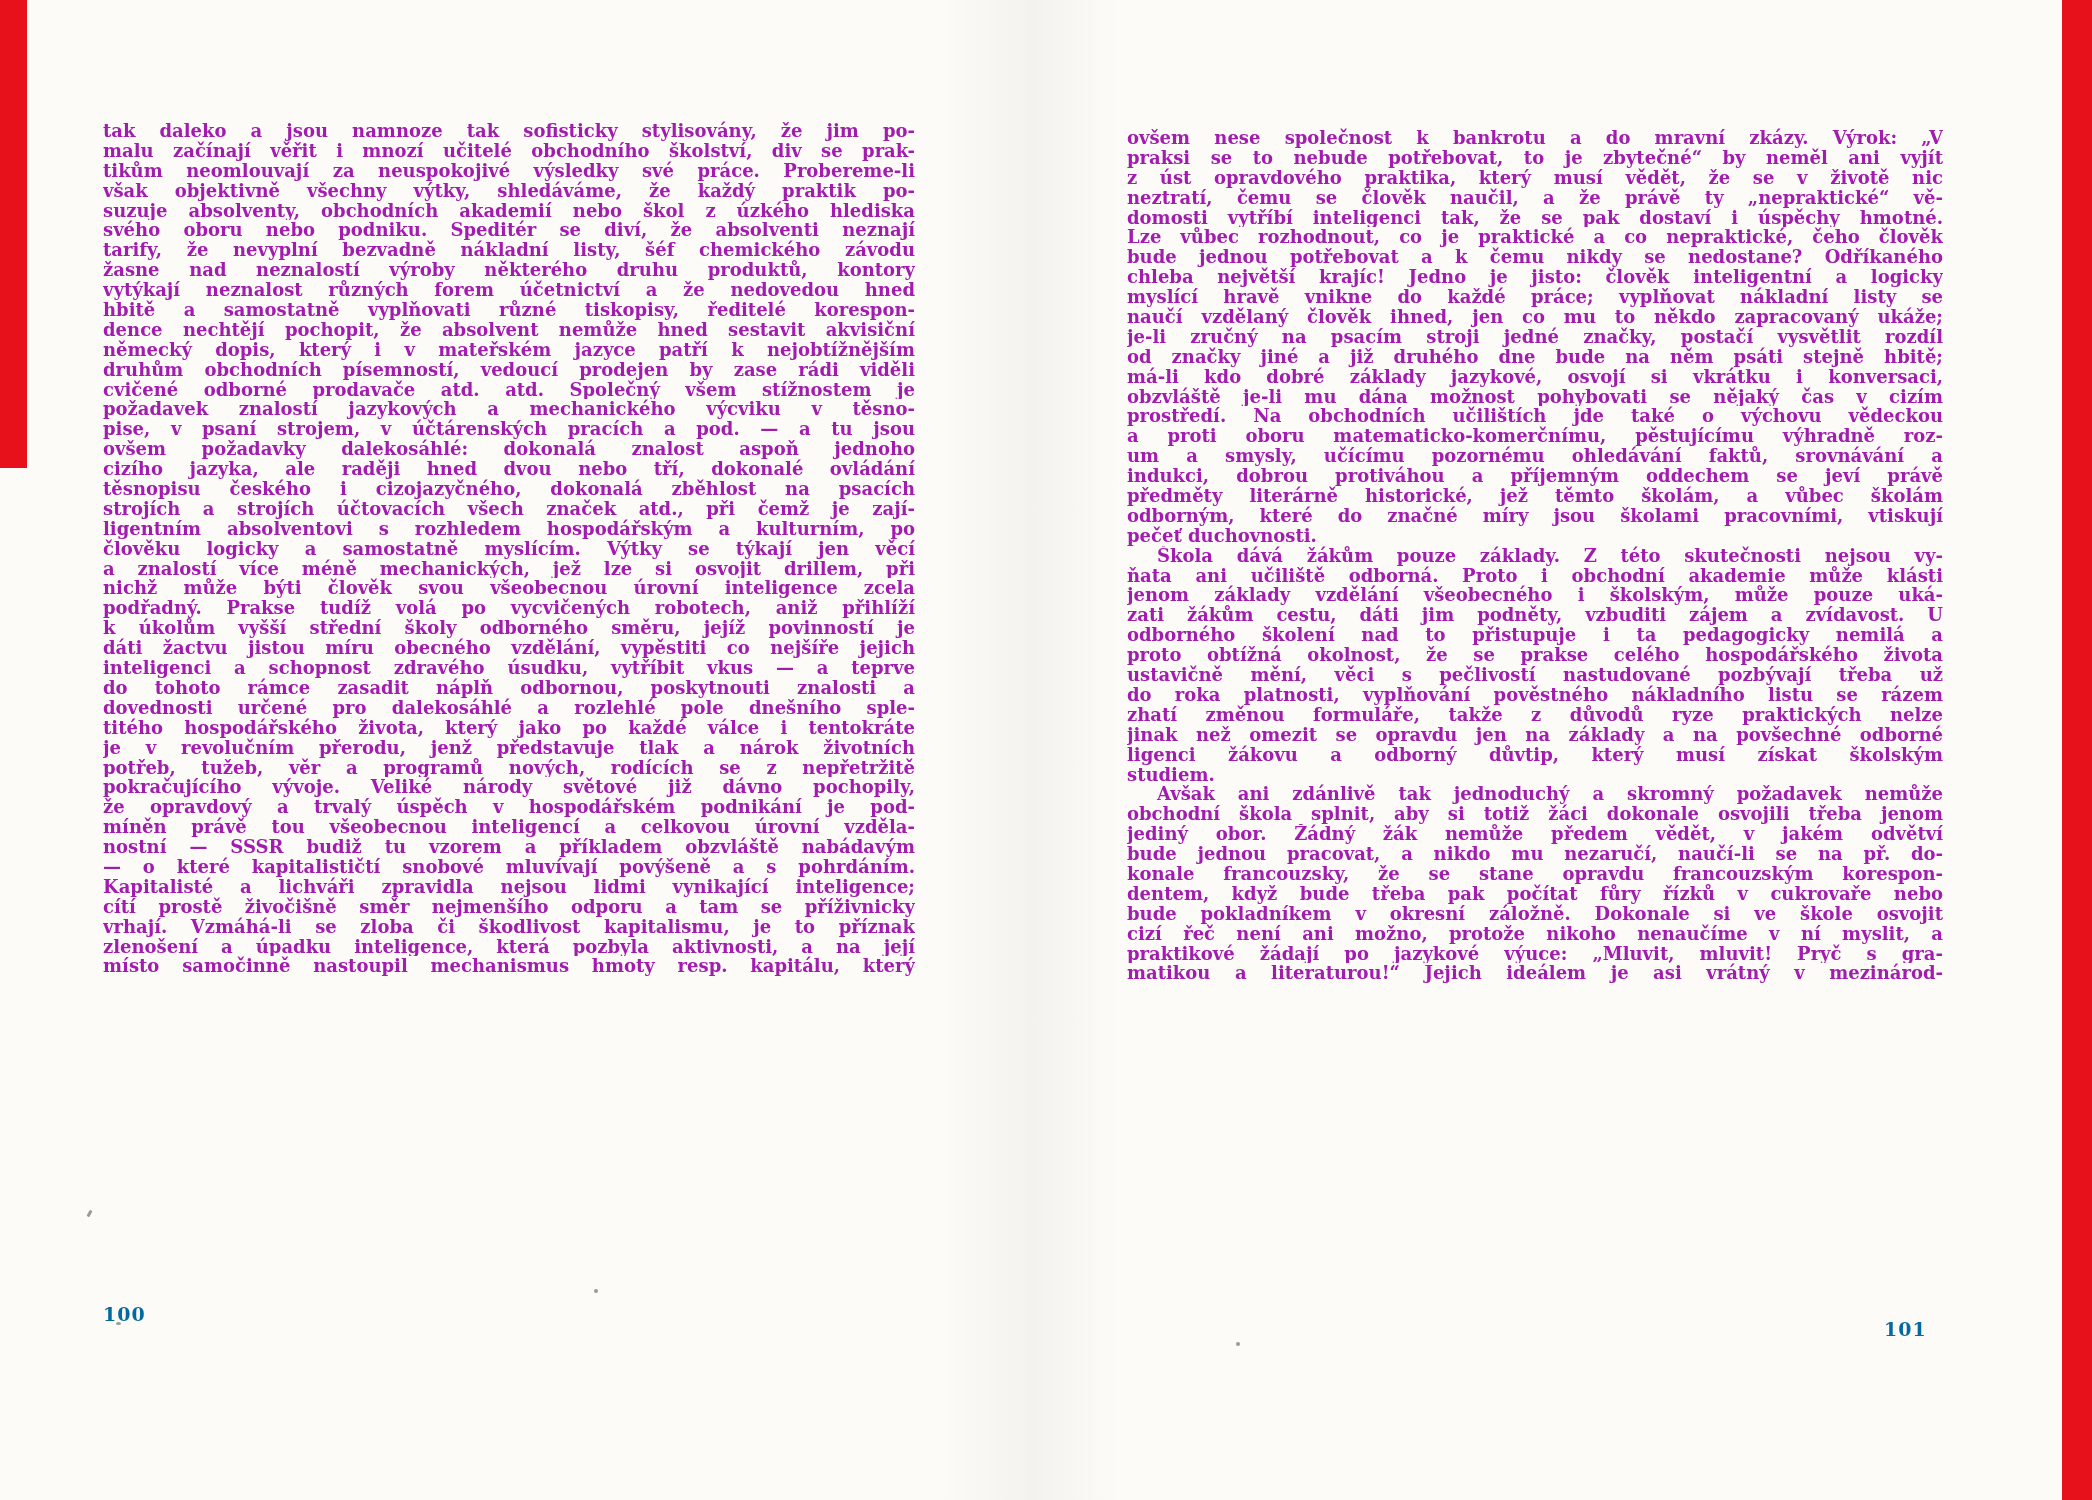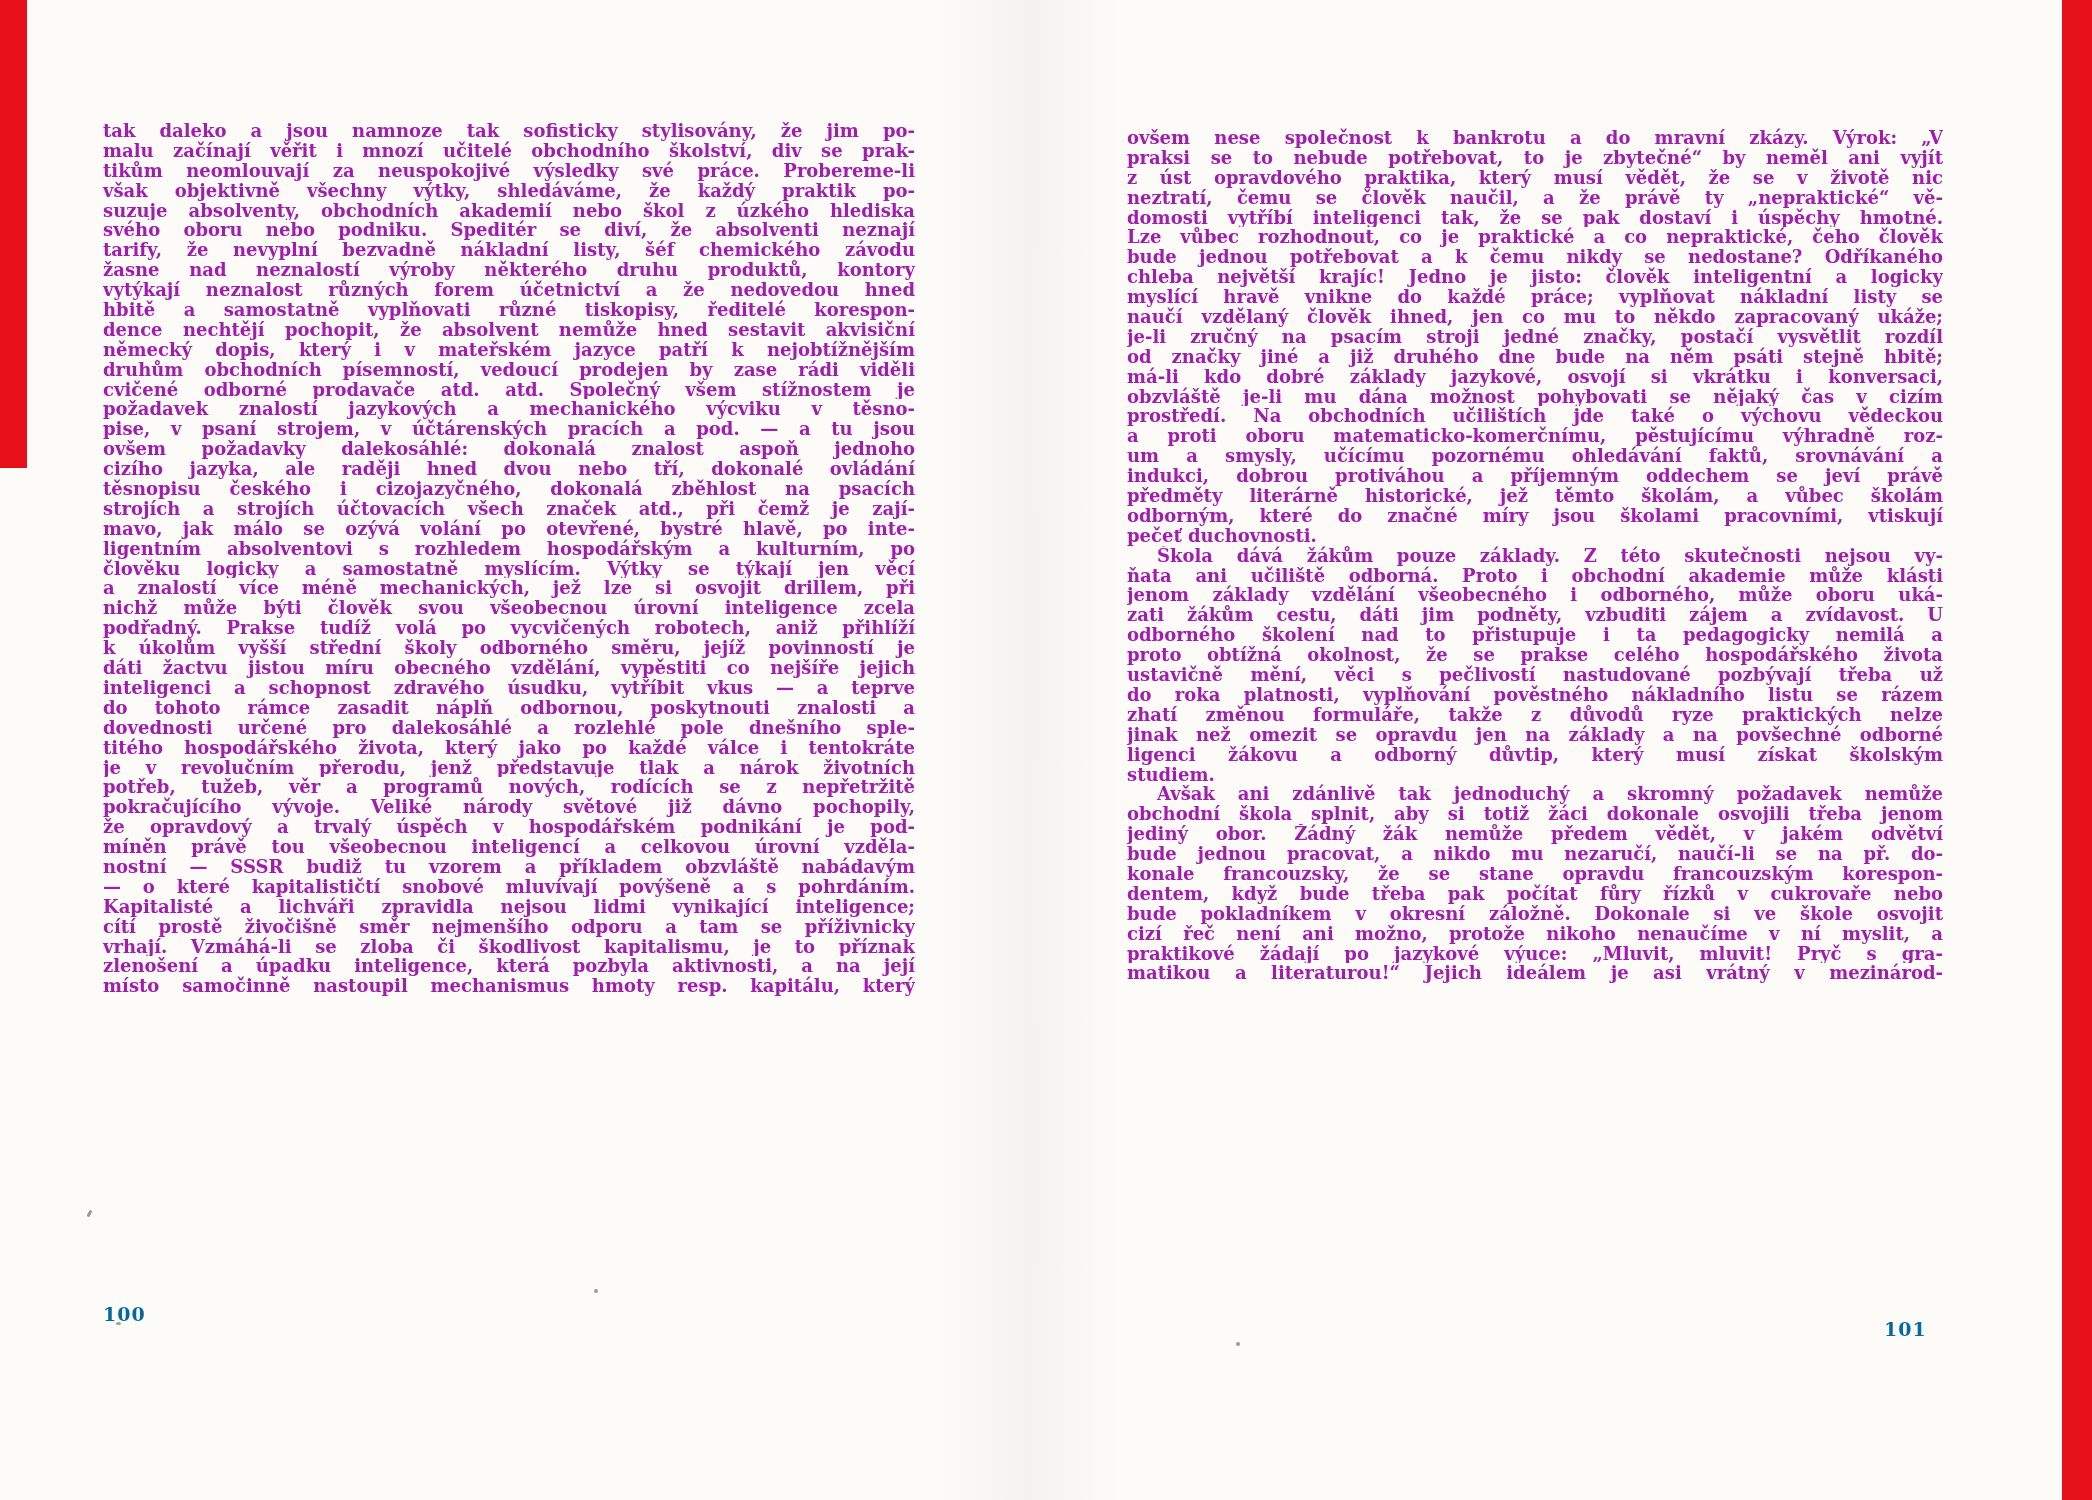--- a/index.html
+++ b/index.html
@@ -86,21 +86,20 @@
       <div class="line">dence nechtějí pochopit, že absolvent nemůže hned sestavit akvisiční</div>
       <div class="line">německý dopis, který i v mateřském jazyce patří k nejobtížnějším</div>
       <div class="line">druhům obchodních písemností, vedoucí prodejen by zase rádi viděli</div>
       <div class="line">cvičené odborné prodavače atd. atd. Společný všem stížnostem je</div>
       <div class="line">požadavek znalostí jazykových a mechanického výcviku v těsno-</div>
       <div class="line">pise, v psaní strojem, v účtárenských pracích a pod. — a tu jsou</div>
       <div class="line">ovšem požadavky dalekosáhlé: dokonalá znalost aspoň jednoho</div>
       <div class="line">cizího jazyka, ale raději hned dvou nebo tří, dokonalé ovládání</div>
       <div class="line">těsnopisu českého i cizojazyčného, dokonalá zběhlost na psacích</div>
       <div class="line">strojích a strojích účtovacích všech značek atd., při čemž je zají-</div>
-      <div class="line">mavo, jak málo se ozývá volání po otevřené, bystré hlavě, po inte-</div>
       <div class="line">ligentním absolventovi s rozhledem hospodářským a kulturním, po</div>
       <div class="line">člověku logicky a samostatně myslícím. Výtky se týkají jen věcí</div>
       <div class="line">a znalostí více méně mechanických, jež lze si osvojit drillem, při</div>
       <div class="line">nichž může býti člověk svou všeobecnou úrovní inteligence zcela</div>
       <div class="line">podřadný. Prakse tudíž volá po vycvičených robotech, aniž přihlíží</div>
       <div class="line">k úkolům vyšší střední školy odborného směru, jejíž povinností je</div>
       <div class="line">dáti žactvu jistou míru obecného vzdělání, vypěstiti co nejšíře jejich</div>
       <div class="line">inteligenci a schopnost zdravého úsudku, vytříbit vkus — a teprve</div>
       <div class="line">do tohoto rámce zasadit náplň odbornou, poskytnouti znalosti a</div>
       <div class="line">dovednosti určené pro dalekosáhlé a rozlehlé pole dnešního sple-</div>
@@ -139,21 +138,21 @@
       <div class="line">a proti oboru matematicko-komerčnímu, pěstujícímu výhradně roz-</div>
       <div class="line">um a smysly, učícímu pozornému ohledávání faktů, srovnávání a</div>
       <div class="line">indukci, dobrou protiváhou a příjemným oddechem se jeví právě</div>
       <div class="line">předměty literárně historické, jež těmto školám, a vůbec školám</div>
       <div class="line">odborným, které do značné míry jsou školami pracovními, vtiskují</div>
       <div class="line last">pečeť duchovnosti.</div>
     </div>
     <div class="paragraph">
       <div class="line indent">Škola dává žákům pouze základy. Z této skutečnosti nejsou vy-</div>
       <div class="line">ňata ani učiliště odborná. Proto i obchodní akademie může klásti</div>
-      <div class="line">jenom základy vzdělání všeobecného i odborného, může oboru uká-</div>
+      <div class="line">jenom základy vzdělání všeobecného i školským, může pouze uká-</div>
       <div class="line">zati žákům cestu, dáti jim podněty, vzbuditi zájem a zvídavost. U</div>
       <div class="line">odborného školení nad to přistupuje i ta pedagogicky nemilá a</div>
       <div class="line">proto obtížná okolnost, že se prakse celého hospodářského života</div>
       <div class="line">ustavičně mění, věci s pečlivostí nastudované pozbývají třeba už</div>
       <div class="line">do roka platnosti, vyplňování pověstného nákladního listu se rázem</div>
       <div class="line">zhatí změnou formuláře, takže z důvodů ryze praktických nelze</div>
       <div class="line">jinak než omezit se opravdu jen na základy a na povšechné odborné</div>
       <div class="line">ligenci žákovu a odborný důvtip, který musí získat školským</div>
       <div class="line last">studiem.</div>
     </div>

